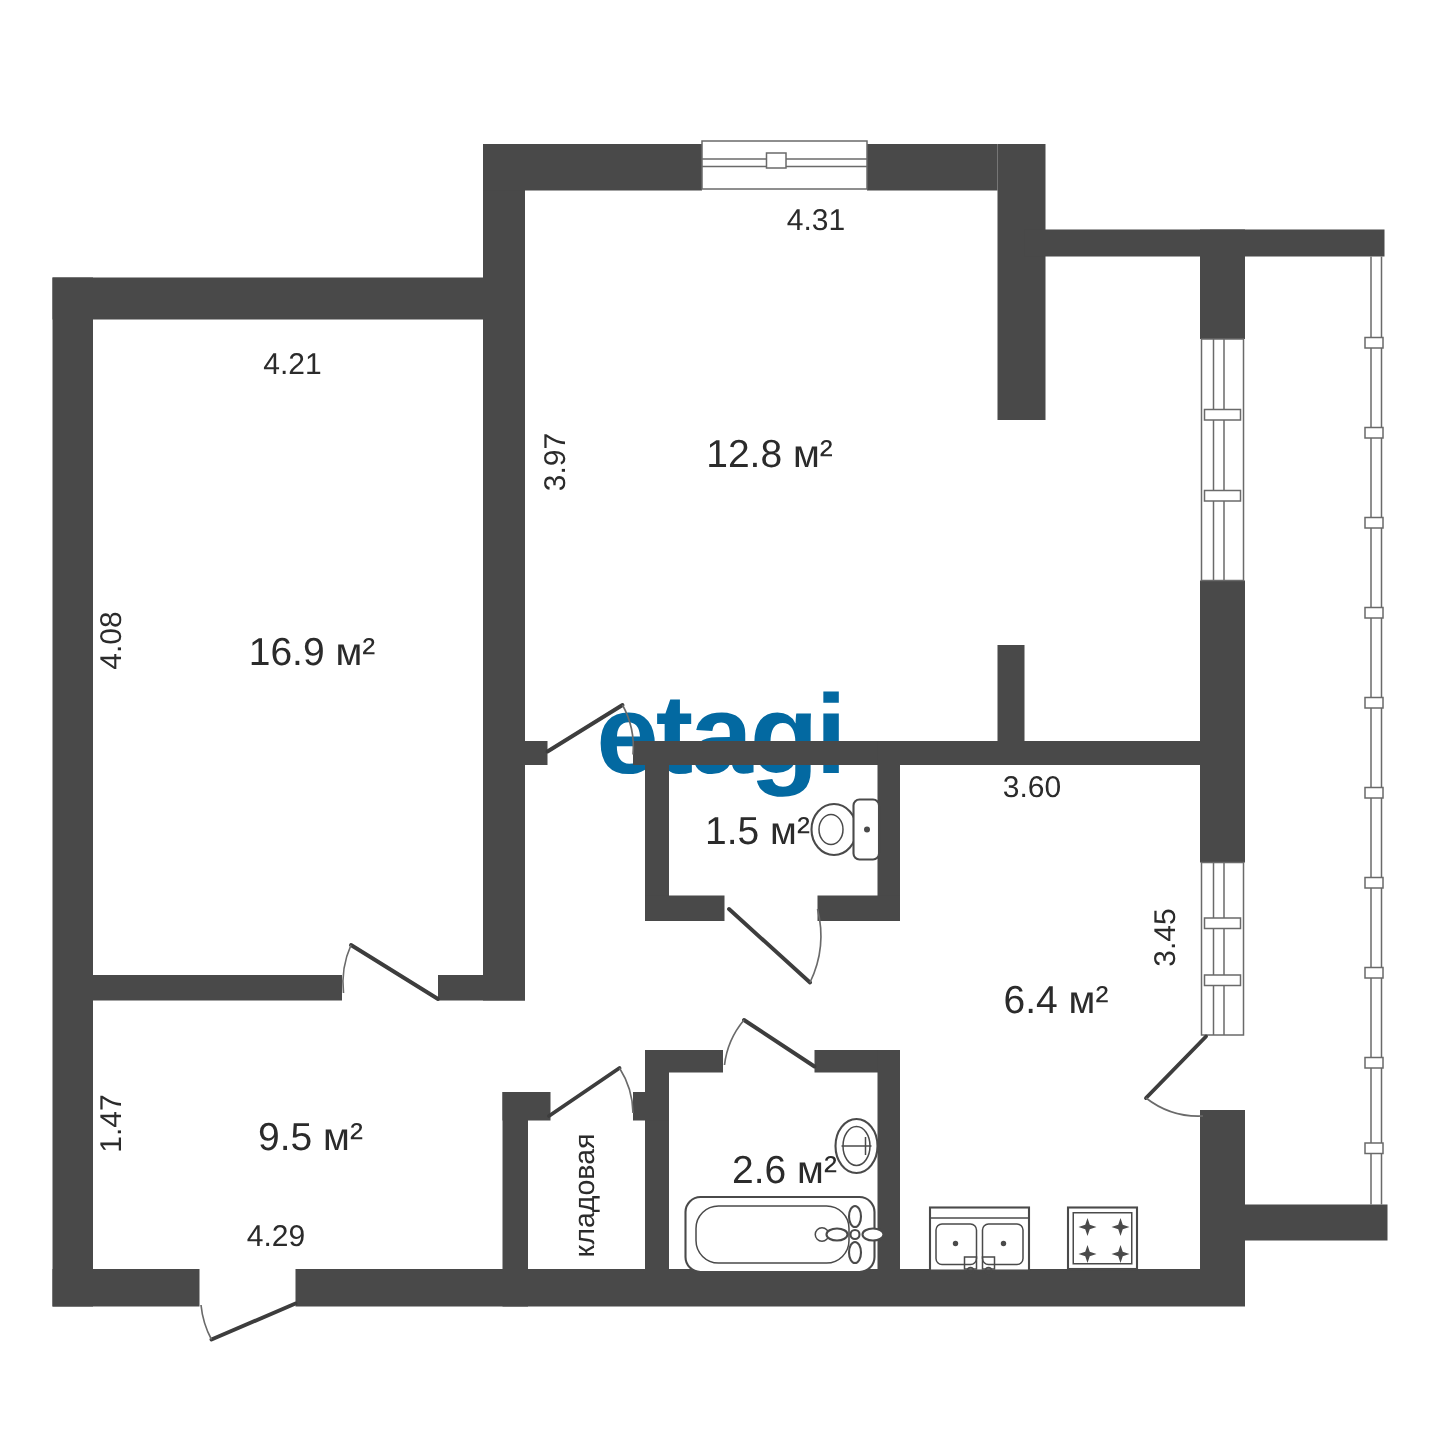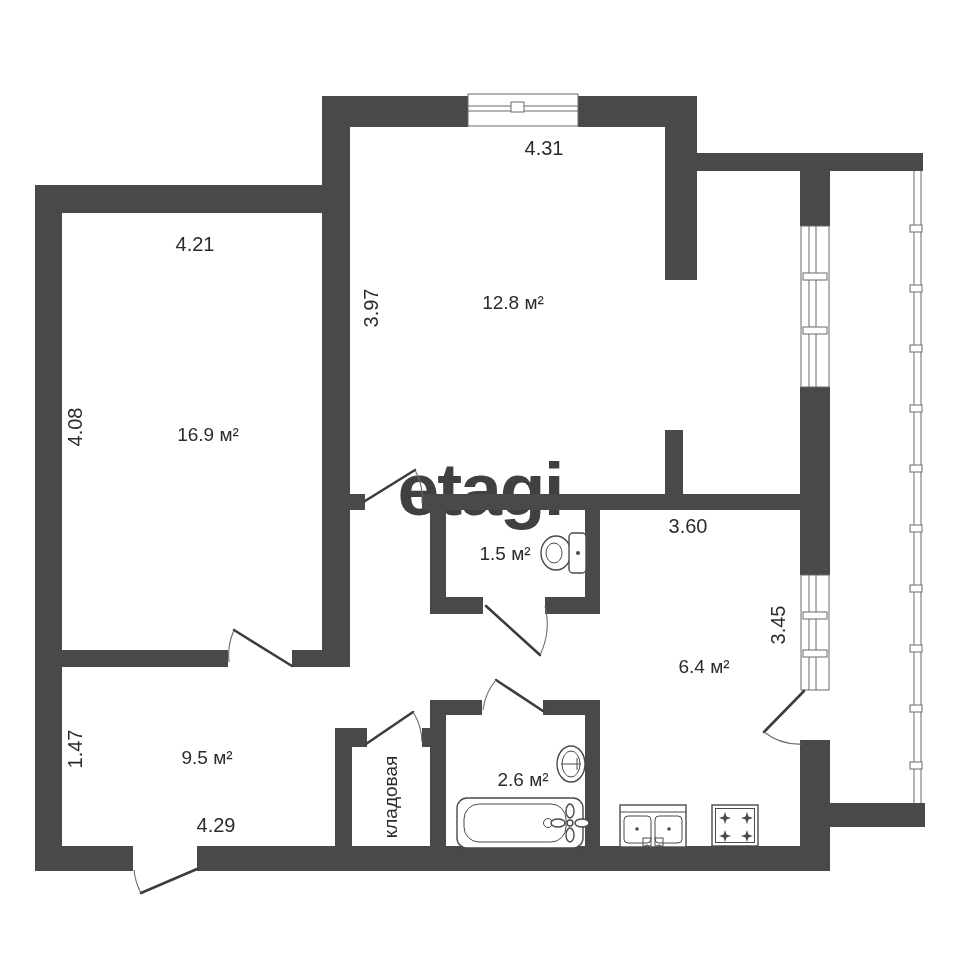--- a/index.html
+++ b/index.html
@@ -1,23 +1,23 @@
 <!DOCTYPE html>
 <html><head>
 <meta charset="utf-8">
 <style>
   html,body{margin:0;padding:0;background:#ffffff;}
   #plan{position:relative;width:960px;height:960px;background:#ffffff;overflow:hidden;
         font-family:"Liberation Sans", sans-serif;}
   #watermark{position:absolute;left:480px;top:489px;transform:translate(-50%,-50%);
-             font-size:75px;font-weight:700;letter-spacing:-2px;color:#404040;
+             font-size:75px;font-weight:700;letter-spacing:-2px;color:#0369a1;
              z-index:0;user-select:none;}
   #plan-svg{position:absolute;left:0;top:0;z-index:1;}
   .lbl{position:absolute;transform:translate(-50%,-50%);color:#2b2b2b;white-space:nowrap;z-index:3;}
-  .area{font-size:19px;}
+  .area{font-size:26px;}
   .dim{font-size:20px;}
   .storage-lbl{font-size:19px;}
   .rot{transform:translate(-50%,-50%) rotate(-90deg);}
   .wall{fill:#494949;stroke:none;}
   .win{fill:#ffffff;stroke:#6a6a6a;stroke-width:1;}
   .winline{stroke:#6a6a6a;stroke-width:1;fill:none;}
   .tick{fill:#ffffff;stroke:#6a6a6a;stroke-width:1;}
   .leaf{stroke:#3d3d3d;stroke-width:2.6;fill:none;stroke-linecap:round;}
   .arc{stroke:#6a6a6a;stroke-width:1.1;fill:none;}
   .fx{stroke:#4a4a4a;stroke-width:1.4;fill:#ffffff;}
@@ -190,19 +190,19 @@
   <div class="lbl dim rot" style="left:371px;top:308px">3.97</div>
 
   <div class="lbl area" style="left:505px;top:554px">1.5 м²</div>
 
   <div class="lbl area" style="left:704px;top:667px">6.4 м²</div>
   <div class="lbl dim" style="left:688px;top:526px">3.60</div>
   <div class="lbl dim rot" style="left:778px;top:625px">3.45</div>
 
   <div class="lbl area" style="left:207px;top:758px">9.5 м²</div>
   <div class="lbl dim rot" style="left:75px;top:749px">1.47</div>
-  <div class="lbl dim" style="left:216px;top:825px">4.29</div>
+  <div class="lbl dim" style="left:184px;top:825px">4.29</div>
 
   <div class="lbl area" style="left:523px;top:780px">2.6 м²</div>
 
   <div class="lbl storage-lbl rot" style="left:391px;top:797px">кладовая</div>
 
 </div>
 
 </body></html>

